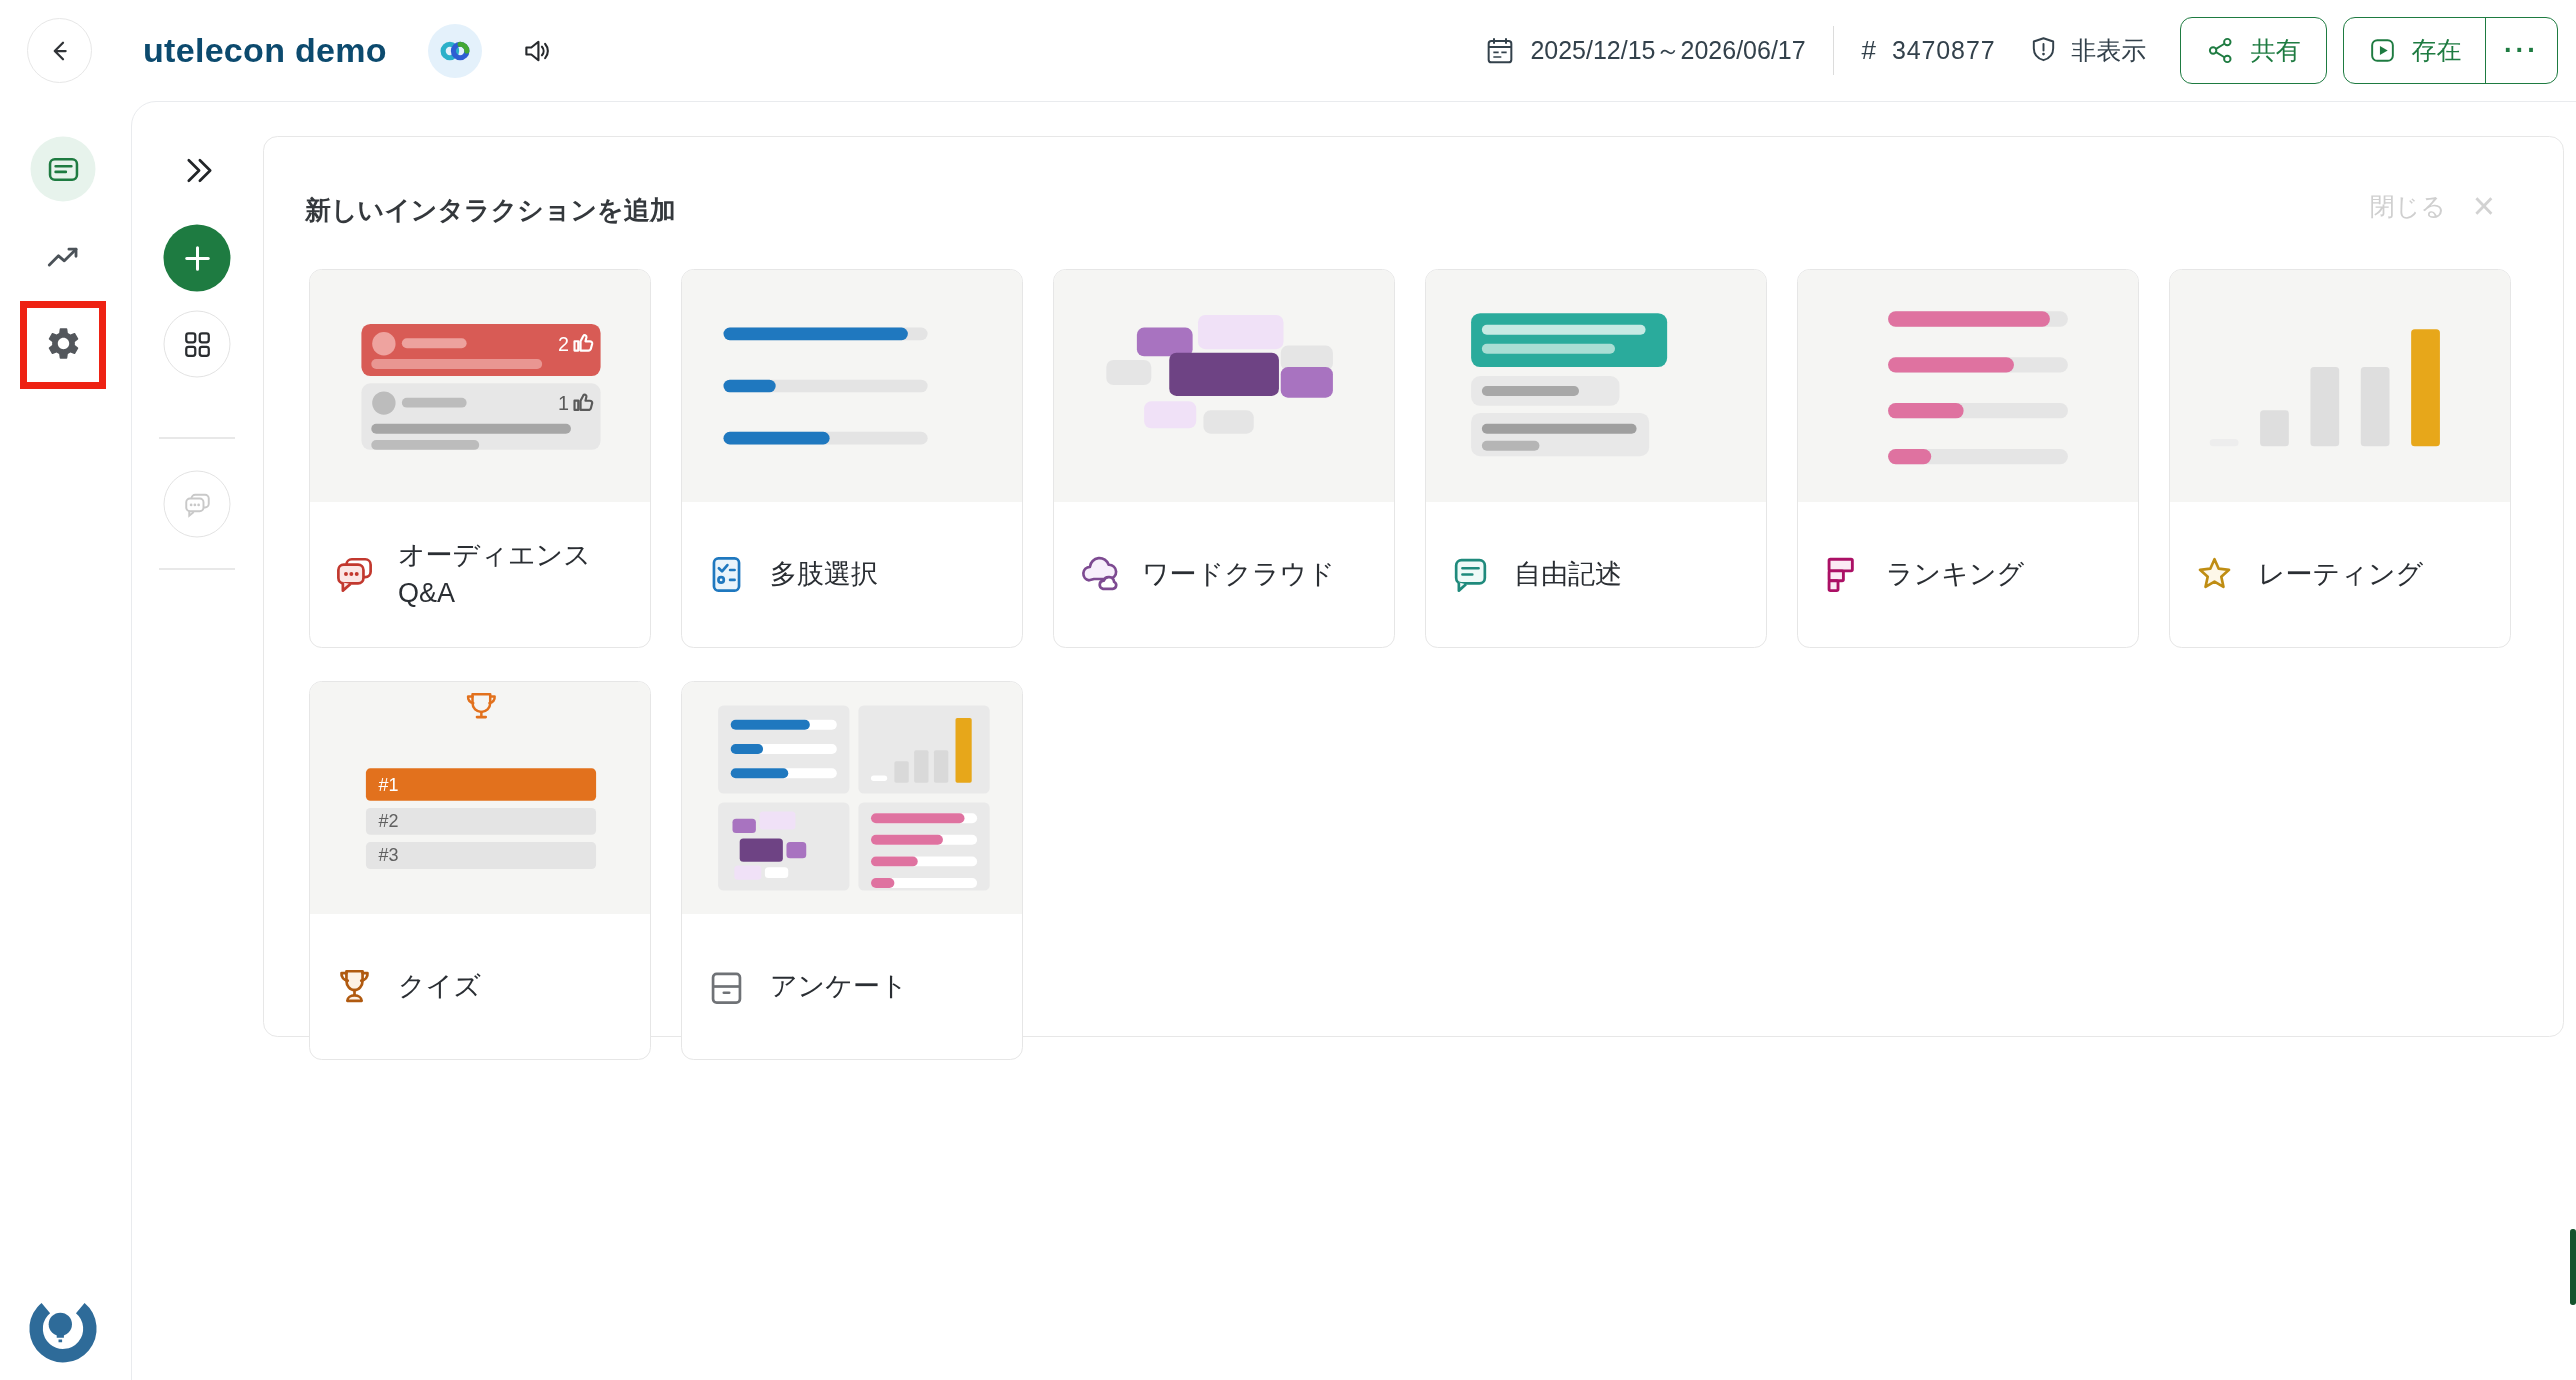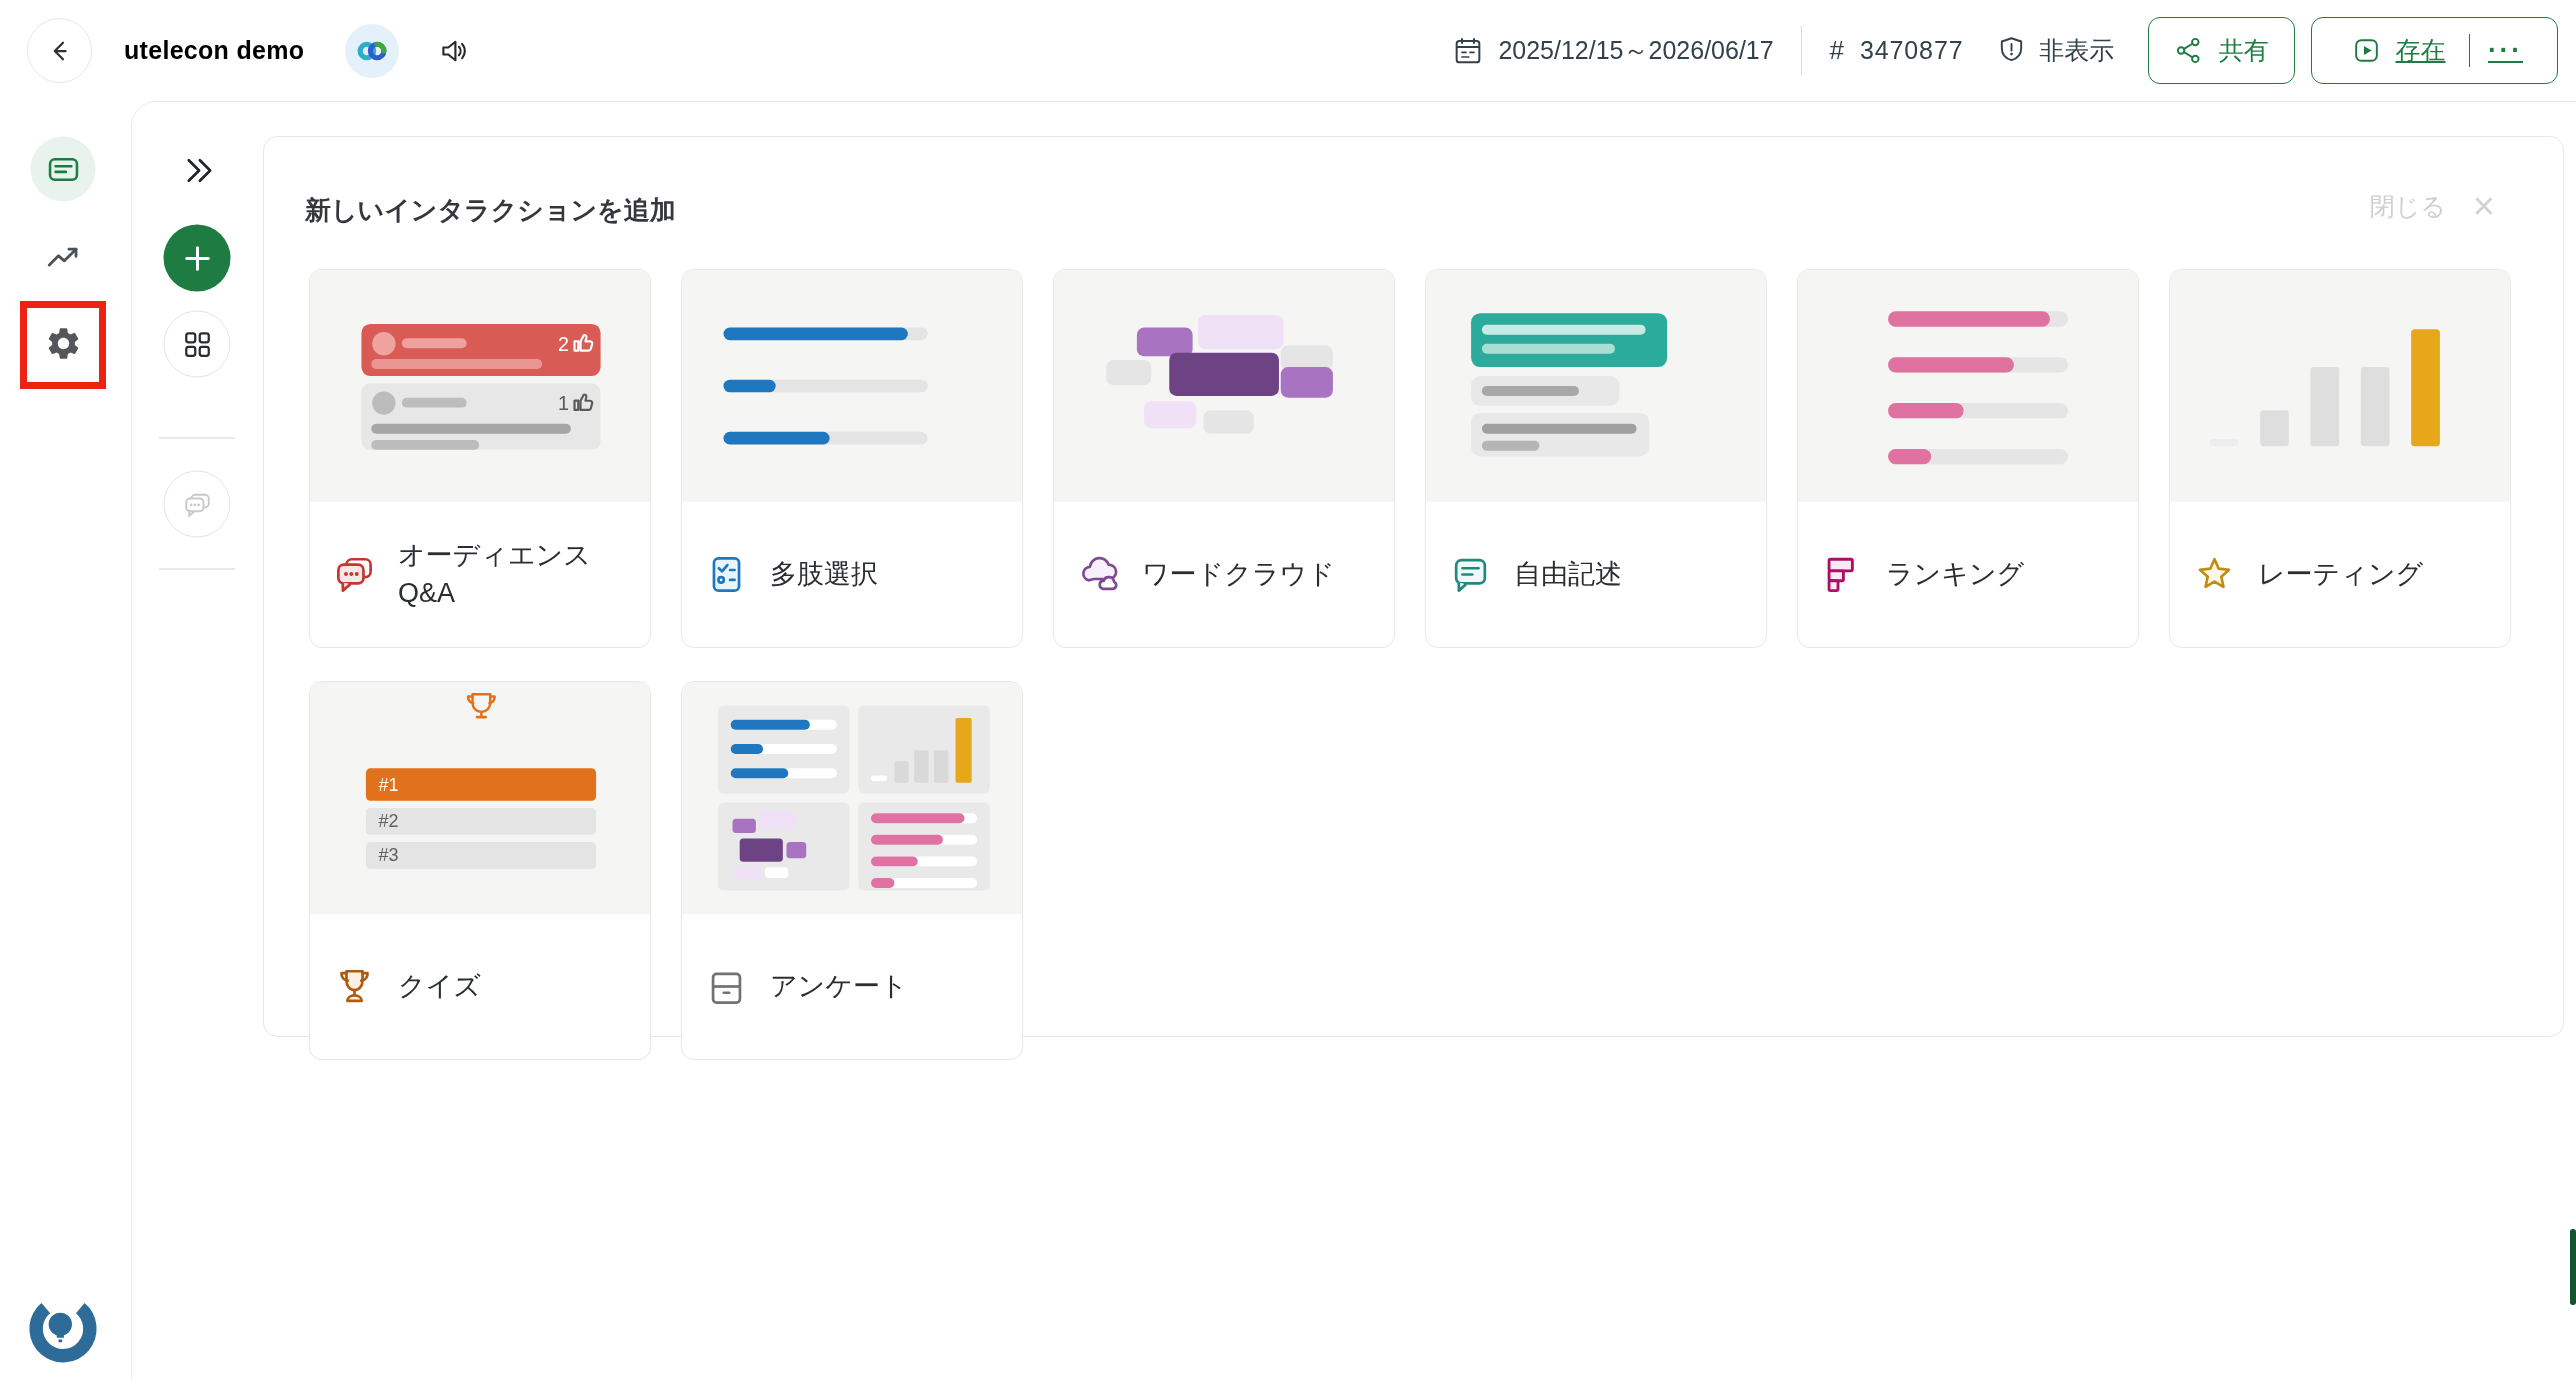--- a/index.html
+++ b/index.html
@@ -9,37 +9,37 @@
     font-family:"Liberation Sans","DejaVu Sans",sans-serif; color:#2b2f33;
   }
   svg { display:block; }
 
   
   .header { position:absolute; left:0; top:0; width:100%; height:101px;
     display:flex; align-items:center; padding:0 18px 0 27px; background:#fff; z-index:6; }
   .circle-btn { border-radius:50%; border:1.4px solid #e7e7e7; background:#fff;
     display:flex; align-items:center; justify-content:center; }
   .back-btn { width:65px; height:65px; flex:0 0 65px; }
-  .app-title { font-size:25px; font-weight:700; color:#000000; margin-left:32px; letter-spacing:0.3px; }
+  .app-title { font-size:34px; font-weight:700; color:#0c4a6e; margin-left:51px; letter-spacing:0.3px; }
   .webex-badge { width:54px; height:54px; border-radius:50%; background:#e4f1fb;
     margin-left:41px; display:flex; align-items:center; justify-content:center; }
   .speaker-btn { margin-left:38px; background:none; border:none; }
 
   .meta { margin-left:auto; display:flex; align-items:center; color:#33414b; font-size:25px; }
   .meta .cal { margin-right:14.4px; }
   .vdiv { width:1.8px; height:49px; background:#dcdcdc; margin:0 27px; }
   .code-hash { font-size:26px; margin-right:16px; }
   .code-num { letter-spacing:0.9px; }
   .privacy { display:flex; align-items:center; gap:12.6px; margin-left:32px; background:none; border:none;
     font-size:25px; color:#33414b; font-family:inherit; }
 
   .gbtn { height:67px; border:1.8px solid #1e7b41; border-radius:12px; color:#1e7b41;
     font-size:25px; display:flex; align-items:center; background:#fff; font-family:inherit; }
   .gbtn-share { padding:0 25px; gap:13.5px; margin-left:34px; cursor:pointer; }
-  .gbtn-split { margin-left:16px; padding:16px; overflow:hidden;text-decoration:underline; }
+  .gbtn-split { margin-left:16px; padding:0; overflow:hidden; }
   .split-main { display:flex; align-items:center; gap:13.5px; padding:0 23.4px; height:100%;
     background:none; border:none; color:#1e7b41; font-size:25px; font-family:inherit; cursor:pointer; }
   .split-more { border:none; border-left:1.8px solid #1e7b41; padding:0 18px; height:100%;
     background:none; color:#1e7b41; font-weight:700; letter-spacing:2.7px; font-size:27px;
     display:flex; align-items:center; cursor:pointer; }
 
   
   .sidebar { position:absolute; left:0; top:101px; width:131px; bottom:0; background:#fff; z-index:5; }
   .side-item { position:absolute; left:63px; transform:translate(-50%,-50%);
     width:65px; height:65px; border-radius:50%; display:flex; align-items:center; justify-content:center;

